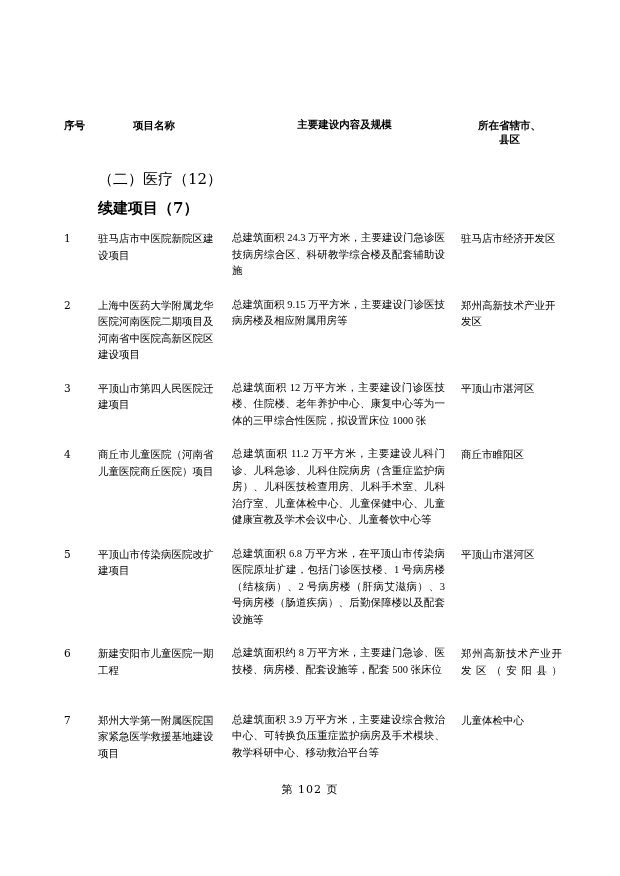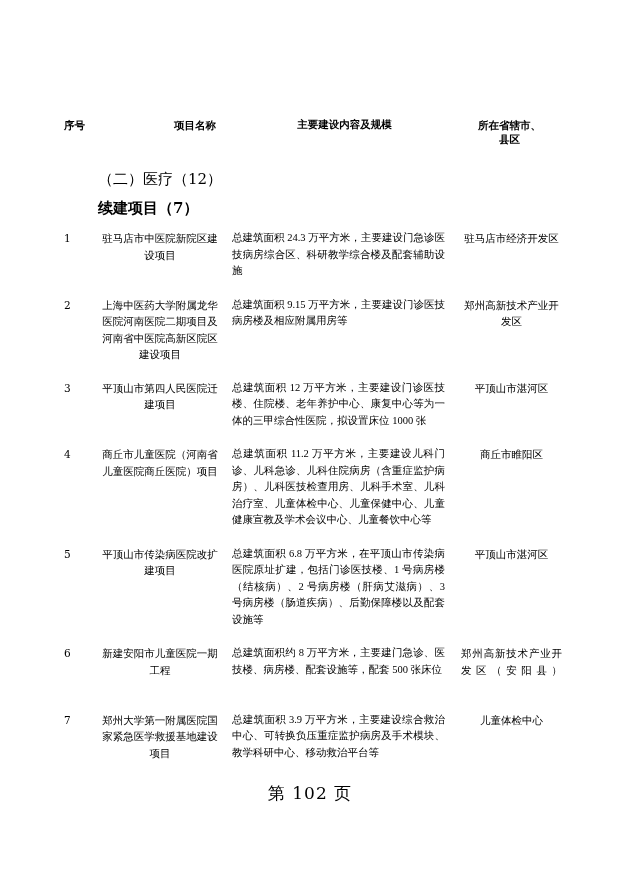--- a/index.html
+++ b/index.html
@@ -49,39 +49,38 @@
 
   
   .hdr td {
     font-family: "DejaVu Sans", "Liberation Sans", sans-serif;
     font-weight: bold;
     font-size: 10.5px;
     line-height: 14px;
     padding-bottom: 26px;
   }
   .hdr .h-seq    { text-align: left; padding-left: 2px; }
-  .hdr .h-name   { text-align: right; padding-right: 16px; }
+  .hdr .h-name   { text-align: center; padding-right: 16px; }
   .hdr .h-desc   { text-align: center; font-family: Liberation Serif, serif; }
   .hdr .h-region { text-align: center; }
 
   
   .sec td {
     font-size: 15px;
     line-height: 15px;
     padding-bottom: 14px;
   }
   .sec .s-label { padding-left: 6px; }
   .sec-bold .s-label { font-weight: bold; margin-top: 23px; }
 
   
   .row td {
     font-size: 10.5px;
     line-height: 16.5px;
     padding-bottom: 17px;
-    text-align: center;
   }
   .row .d-seq {
     text-align: left;
     padding-left: 2px;
   }
   .row .d-name {
     padding-left: 6px;
     padding-right: 10px;
   }
   .row .d-desc {
@@ -110,21 +109,21 @@
     height: 0;
   }
 
   
   .footer {
     position: absolute;
     left: 0;
     top: 782px;
     width: 620px;
     text-align: center;
-    font-size: 17px;
+    font-size: 11px;
     letter-spacing: 1px;
   }
 </style>
 </head>
 <body>
 
 <div class="page">
 
   <table class="tbl">
     <colgroup>

